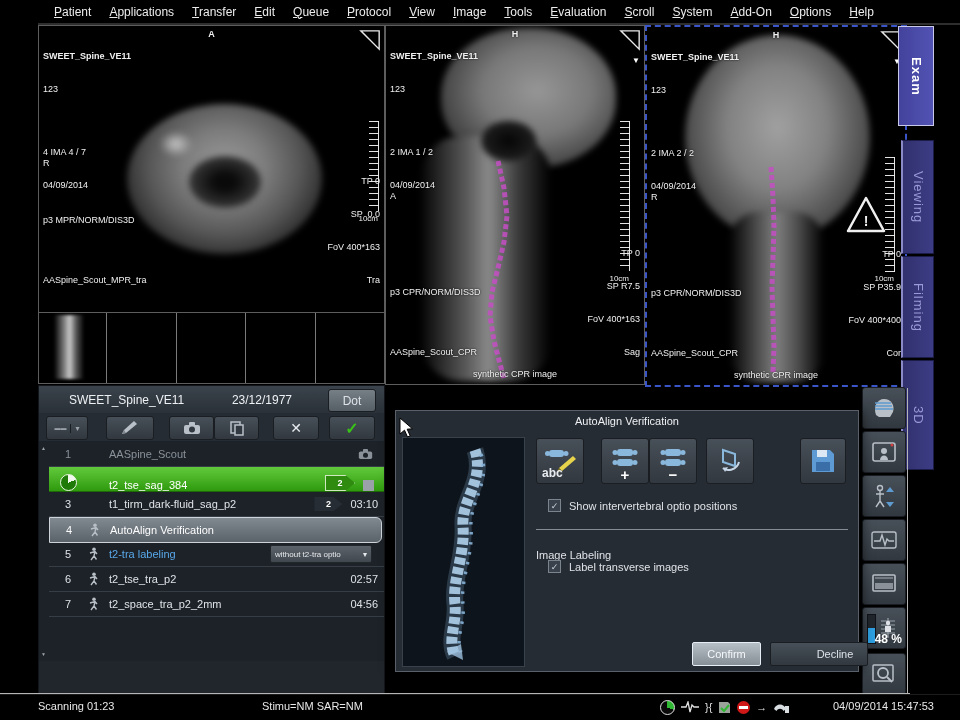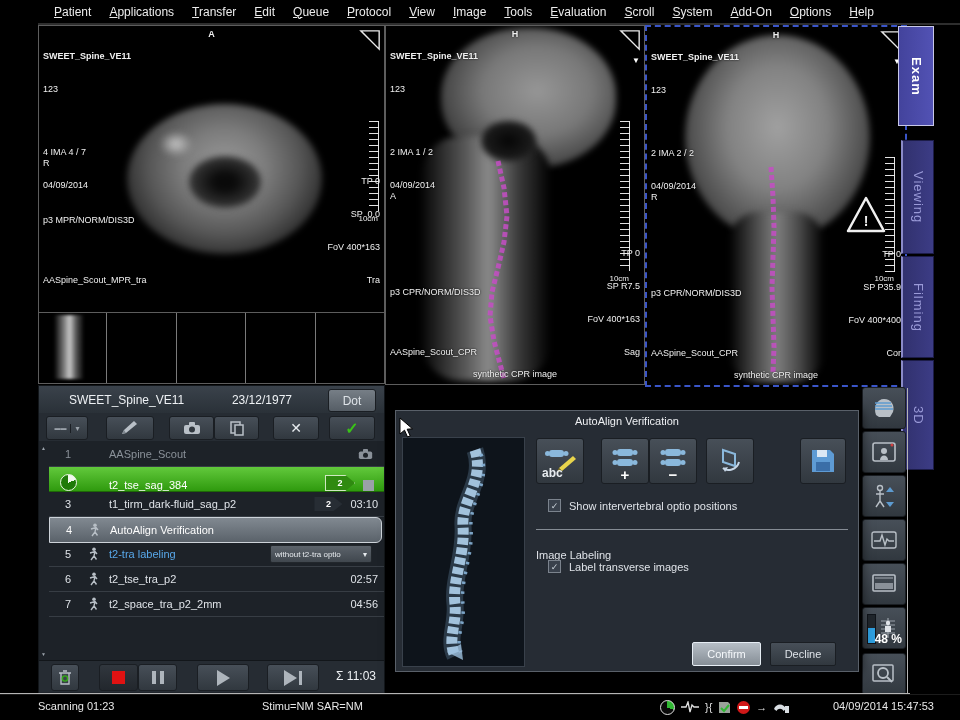--- a/index.html
+++ b/index.html
@@ -144,21 +144,21 @@
        align-items:center;justify-content:center;font-size:9px;color:#c9d1d9;flex:none;}
   .dlg-row{position:absolute;display:flex;align-items:center;gap:8px;font-size:11px;color:#dfe3e8;}
   .r-disks{left:152px;top:88px;}
   .dlg-divider{position:absolute;left:140px;right:10px;top:118px;border-top:1px solid #858c94;}
   .r-heading{left:140px;top:128px;font-size:11px;color:#dfe3e8;position:absolute;margin-top:10px;}
   .r-label{left:152px;top:149px;}
   .r-info{position:absolute;left:170px;top:168px;font-size:11px;line-height:14px;color:#d7dbe0;}
   .dlg-confirm{position:absolute;left:296px;top:231px;width:67px;height:22px;font-size:11px;
                background:linear-gradient(#b6bec6,#868e96);color:#f5f8fb;border:1px solid #e6edf4;
                display:flex;align-items:center;justify-content:center;border-radius:2px;}
-  .dlg-decline{position:absolute;left:374px;top:231px;width:64px;height:22px;font-size:11px;border-radius:2px;}
+  .dlg-decline{position:absolute;left:374px;top:231px;width:64px;height:22px;font-size:11px;border-radius:2px;padding-left:32px;}
   
   .statusbar{position:absolute;left:0;bottom:0;width:960px;height:25px;background:#000;border-top:1px solid #1c1c1c;}
   .sb-text{position:absolute;top:5px;font-size:11px;color:#e8e8e8;}
   .sb-scan{left:38px;} .sb-stimu{left:262px;} .sb-date{left:833px;}
   .sb-icons{position:absolute;left:660px;top:4px;display:flex;align-items:center;gap:6px;height:16px;}
   .pie{width:13px;height:13px;border-radius:50%;border:1px solid #e0e0e0;
        background:conic-gradient(#2fb832 0 110deg,#0a0a0a 110deg 360deg);}
   .noentry{width:13px;height:13px;border-radius:50%;background:#d01818;position:relative;}
   .noentry i{position:absolute;left:2px;right:2px;top:5px;height:3px;background:#fff;}
   .sb-glyph{font-size:11px;color:#e0e0e0;}
@@ -431,45 +431,20 @@
           <svg width="12" height="14" viewBox="0 0 12 14">
               <circle cx="7" cy="2.2" r="1.8" fill="currentColor"></circle>
               <path d="M3 6 L8 4.5 L10 7 M8 4.5 L7 9 L4 13 M7 9 L9.5 12.5" stroke="currentColor" stroke-width="1.4" fill="none"></path>
             </svg>
         </span>
         <span class="qname">t2_space_tra_p2_2mm</span>
         <span class="qtime">04:56</span>
       </div>
     </div>
 
-    <div class="ctrl">
-      <div class="btn c-trash">
-        <svg width="14" height="16" viewBox="0 0 14 16">
-          <path d="M1 3 H13 M3 3 V14 H11 V3 M5 1 H9" stroke="#b9c0c7" stroke-width="1.4" fill="none"></path>
-          <circle cx="7" cy="8.5" r="2.6" fill="none" stroke="#35b018" stroke-width="1.4"></circle>
-        </svg>
-      </div>
-      <div class="btn c-stop">
-          <span class="stop-sq"></span>
-        </div>
-      <div class="btn c-pause pause-bars">
-          <i></i>
-          <i></i>
-        </div>
-      <div class="btn c-play">
-          <span class="play-tri"></span>
-        </div>
-      <div class="btn c-skip">
-        <span class="skip-wrap">
-            <span class="play-tri"></span>
-            <span class="skip-bar"></span>
-          </span>
-      </div>
-      <span class="sigma">Σ 11:03</span>
-    </div>
   </div>
 
   <div class="btn rtb-btn" style="top:387px;">
     <svg width="26" height="26" viewBox="0 0 26 26">
       <path d="M5 20 C2 12,6 4,13 4 C20 4,24 10,22 17 L19 22 L8 22 Z" fill="#b9c0c7"></path>
       <path d="M4 8 H20 M4 11 H21 M4 14 H22" stroke="#5d9bd0" stroke-width="1.6"></path>
     </svg>
   </div>
   <div class="btn rtb-btn" style="top:431px;">
     <svg width="26" height="24" viewBox="0 0 26 24">

